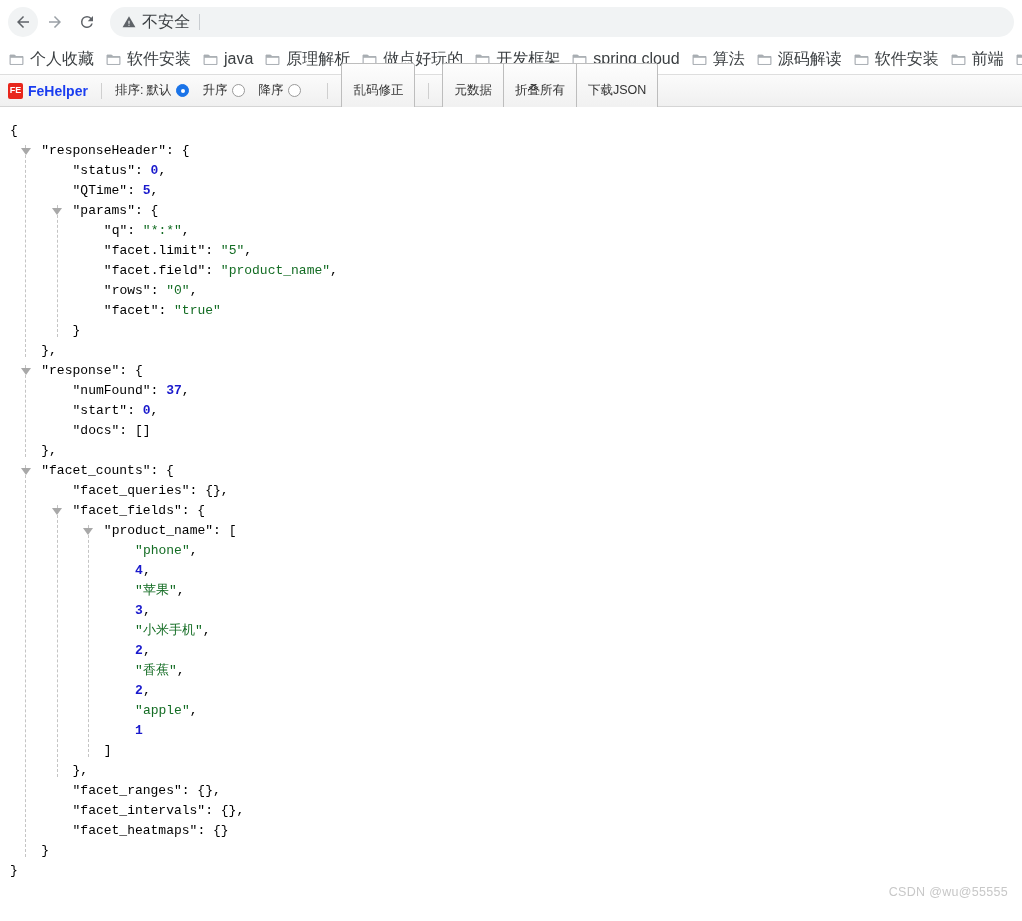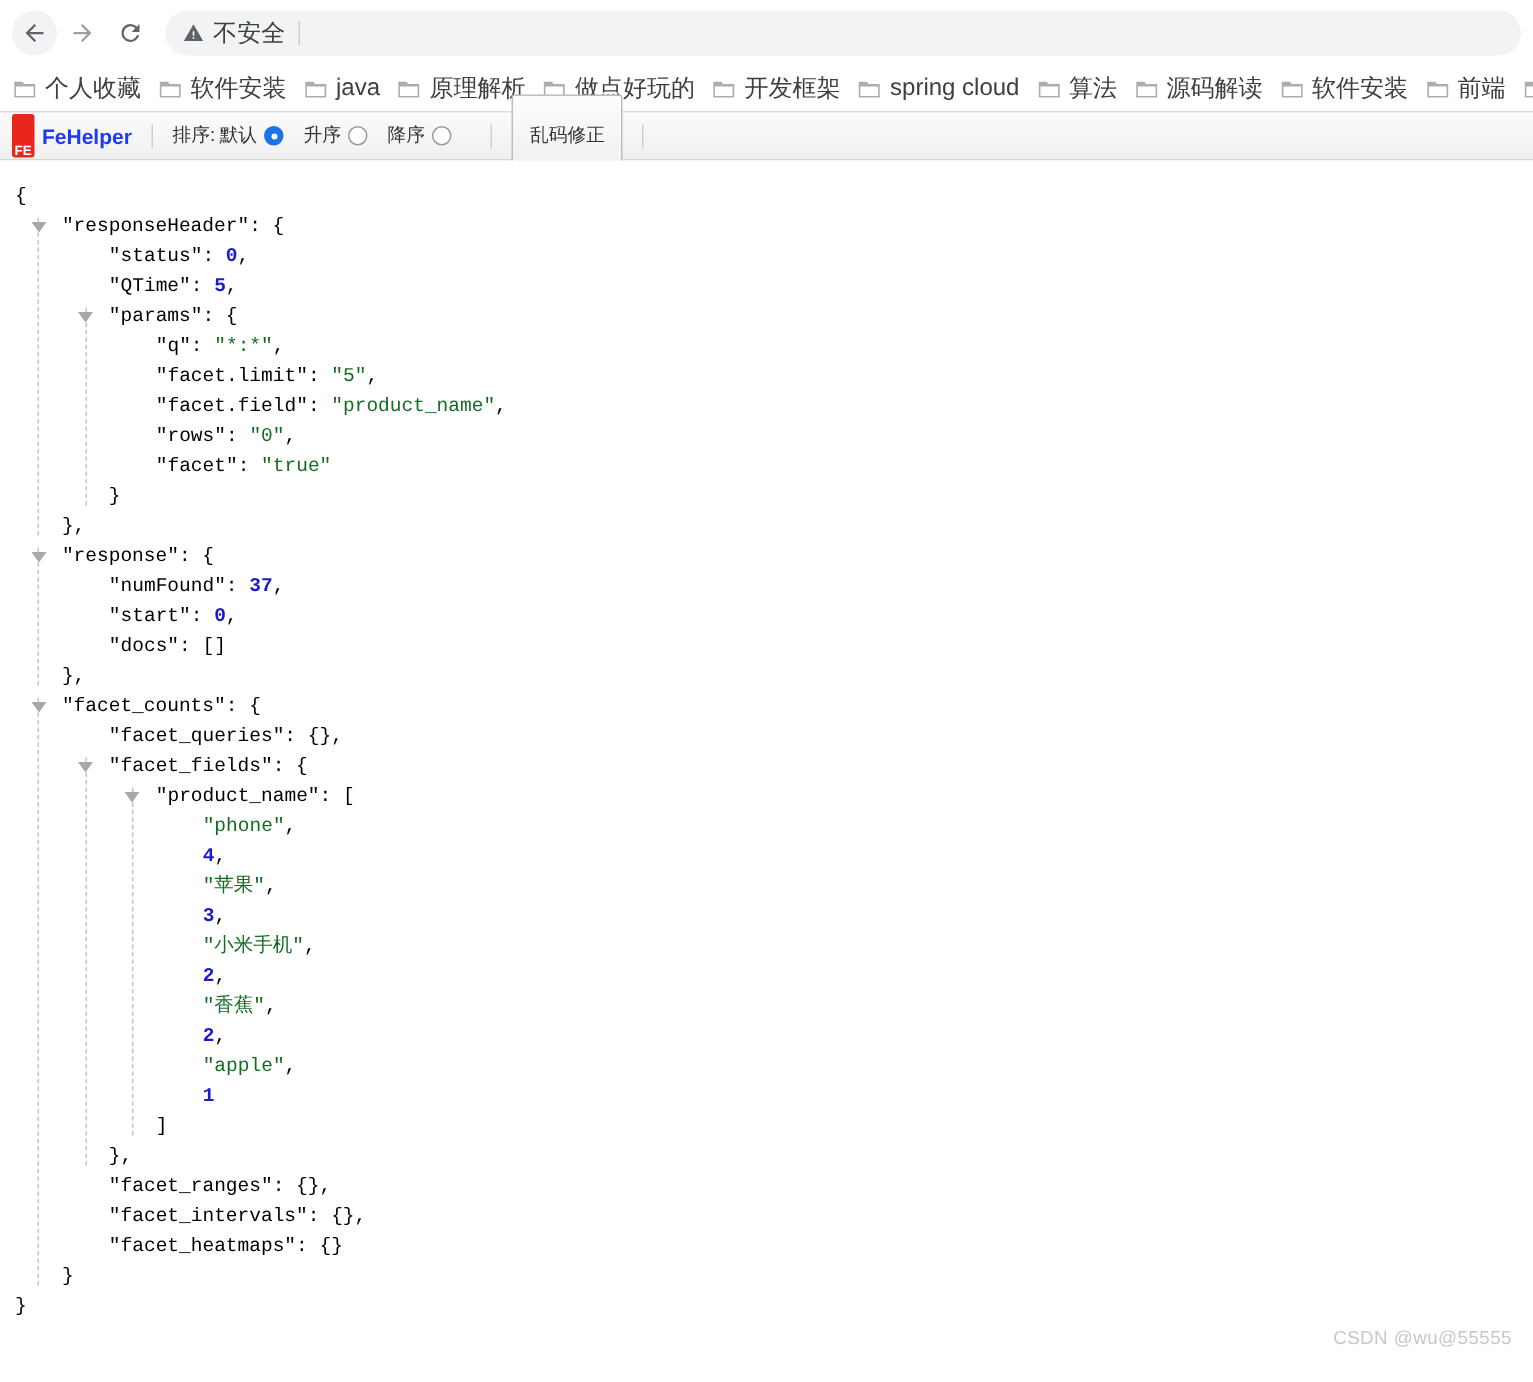--- a/index.html
+++ b/index.html
@@ -98,24 +98,24 @@
     height: 33px;
     background: linear-gradient(#fbfbfb, #f0f0f0);
     border-top: 1px solid #dedede;
     border-bottom: 1px solid #d5d5d5;
     padding: 0 8px;
     font-size: 13px;
     color: #333;
   }
   .fe-logo-wrap { display: flex; align-items: center; flex: 0 0 auto; }
   .fe-logo-box {
-    width: 15px; height: 29px;
+    width: 15px; height: 16px;
     background: #e8261c;
     border-radius: 2px;
-    display: flex; align-items: flex-end; justify-content: center;
+    display: flex; align-items: center; justify-content: center;
     margin-right: 5px;
   }
   .fe-logo-box span {
     color: #fff; font-size: 9px; font-weight: bold;
     font-family: "Liberation Sans", sans-serif;
     line-height: 1;
   }
   .fe-name {
     color: #1a3df0;
     font-size: 14px;
@@ -399,20 +399,25 @@
         </span>
       </span>
   </div>
 
   <span class="tb-sep"></span>
 
   <button class="fe-btn">乱码修正</button>
 
   <span class="tb-sep"></span>
 
+  <div class="btn-group">
+    <button class="fe-btn">元数据</button>
+    <button class="fe-btn">折叠所有</button>
+    <button class="fe-btn">下载JSON</button>
+  </div>
 </div>
 
 <div class="json-view" id="json-view">
   <div id="json-guides">
       <div class="guide" style="left: 25.28px; top: 38px; height: 212px;"></div>
       <div class="guide" style="left: 56.56px; top: 98px; height: 132px;"></div>
       <div class="guide" style="left: 25.28px; top: 258px; height: 92px;"></div>
       <div class="guide" style="left: 25.28px; top: 358px; height: 392px;"></div>
       <div class="guide" style="left: 56.56px; top: 398px; height: 272px;"></div>
       <div class="guide" style="left: 87.84px; top: 418px; height: 232px;"></div>

